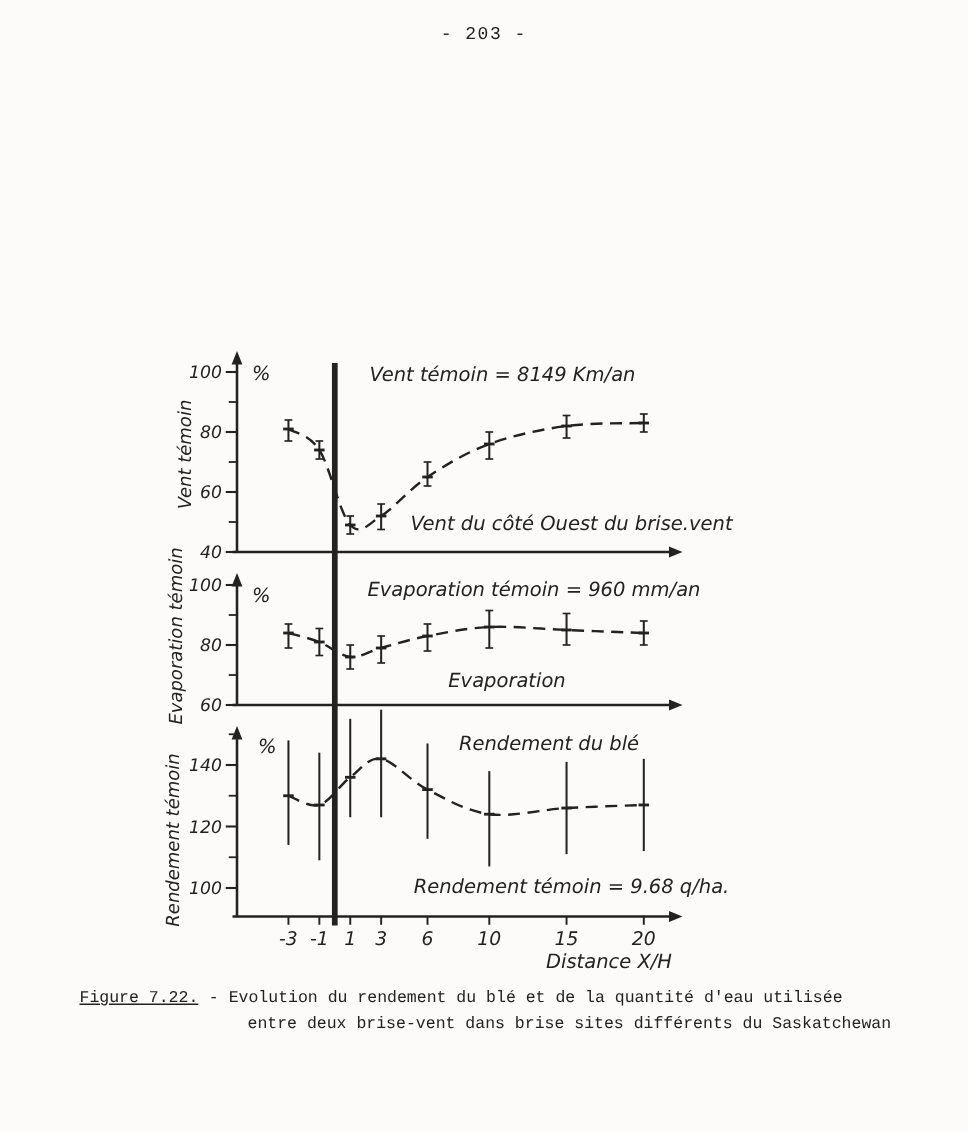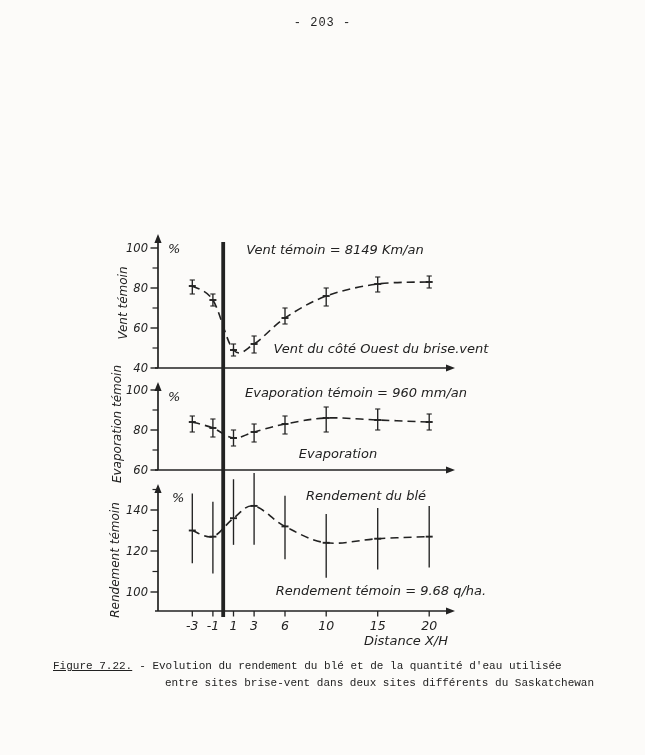--- a/index.html
+++ b/index.html
@@ -192,15 +192,15 @@
       <text x="326.2" y="630" text-anchor="middle" font-family="&quot;DejaVu Sans&quot;, sans-serif" font-style="italic" font-size="12.5" fill="#222222">10</text>
       <line x1="377.7" y1="611" x2="377.7" y2="616.5" stroke="#222222" stroke-width="1.3"></line>
       <text x="377.7" y="630" text-anchor="middle" font-family="&quot;DejaVu Sans&quot;, sans-serif" font-style="italic" font-size="12.5" fill="#222222">15</text>
       <line x1="429.2" y1="611" x2="429.2" y2="616.5" stroke="#222222" stroke-width="1.3"></line>
       <text x="429.2" y="630" text-anchor="middle" font-family="&quot;DejaVu Sans&quot;, sans-serif" font-style="italic" font-size="12.5" fill="#222222">20</text>
       <text x="406" y="645" text-anchor="middle" font-family="&quot;DejaVu Sans&quot;, sans-serif" font-style="italic" font-size="13" fill="#222222">Distance  X/H</text>
     </svg>
 
   <div class="caption">
     <div><span class="cap-label">Figure 7.22.</span><span class="cap-rest">- Evolution du rendement du blé et de la quantité d'eau utilisée</span></div>
-    <div class="cap-indent">entre sites brise-vent dans deux sites différents du Saskatchewan</div>
+    <div class="cap-indent">entre deux brise-vent dans brise sites différents du Saskatchewan</div>
   </div>
 </div>
 
 </body></html>

